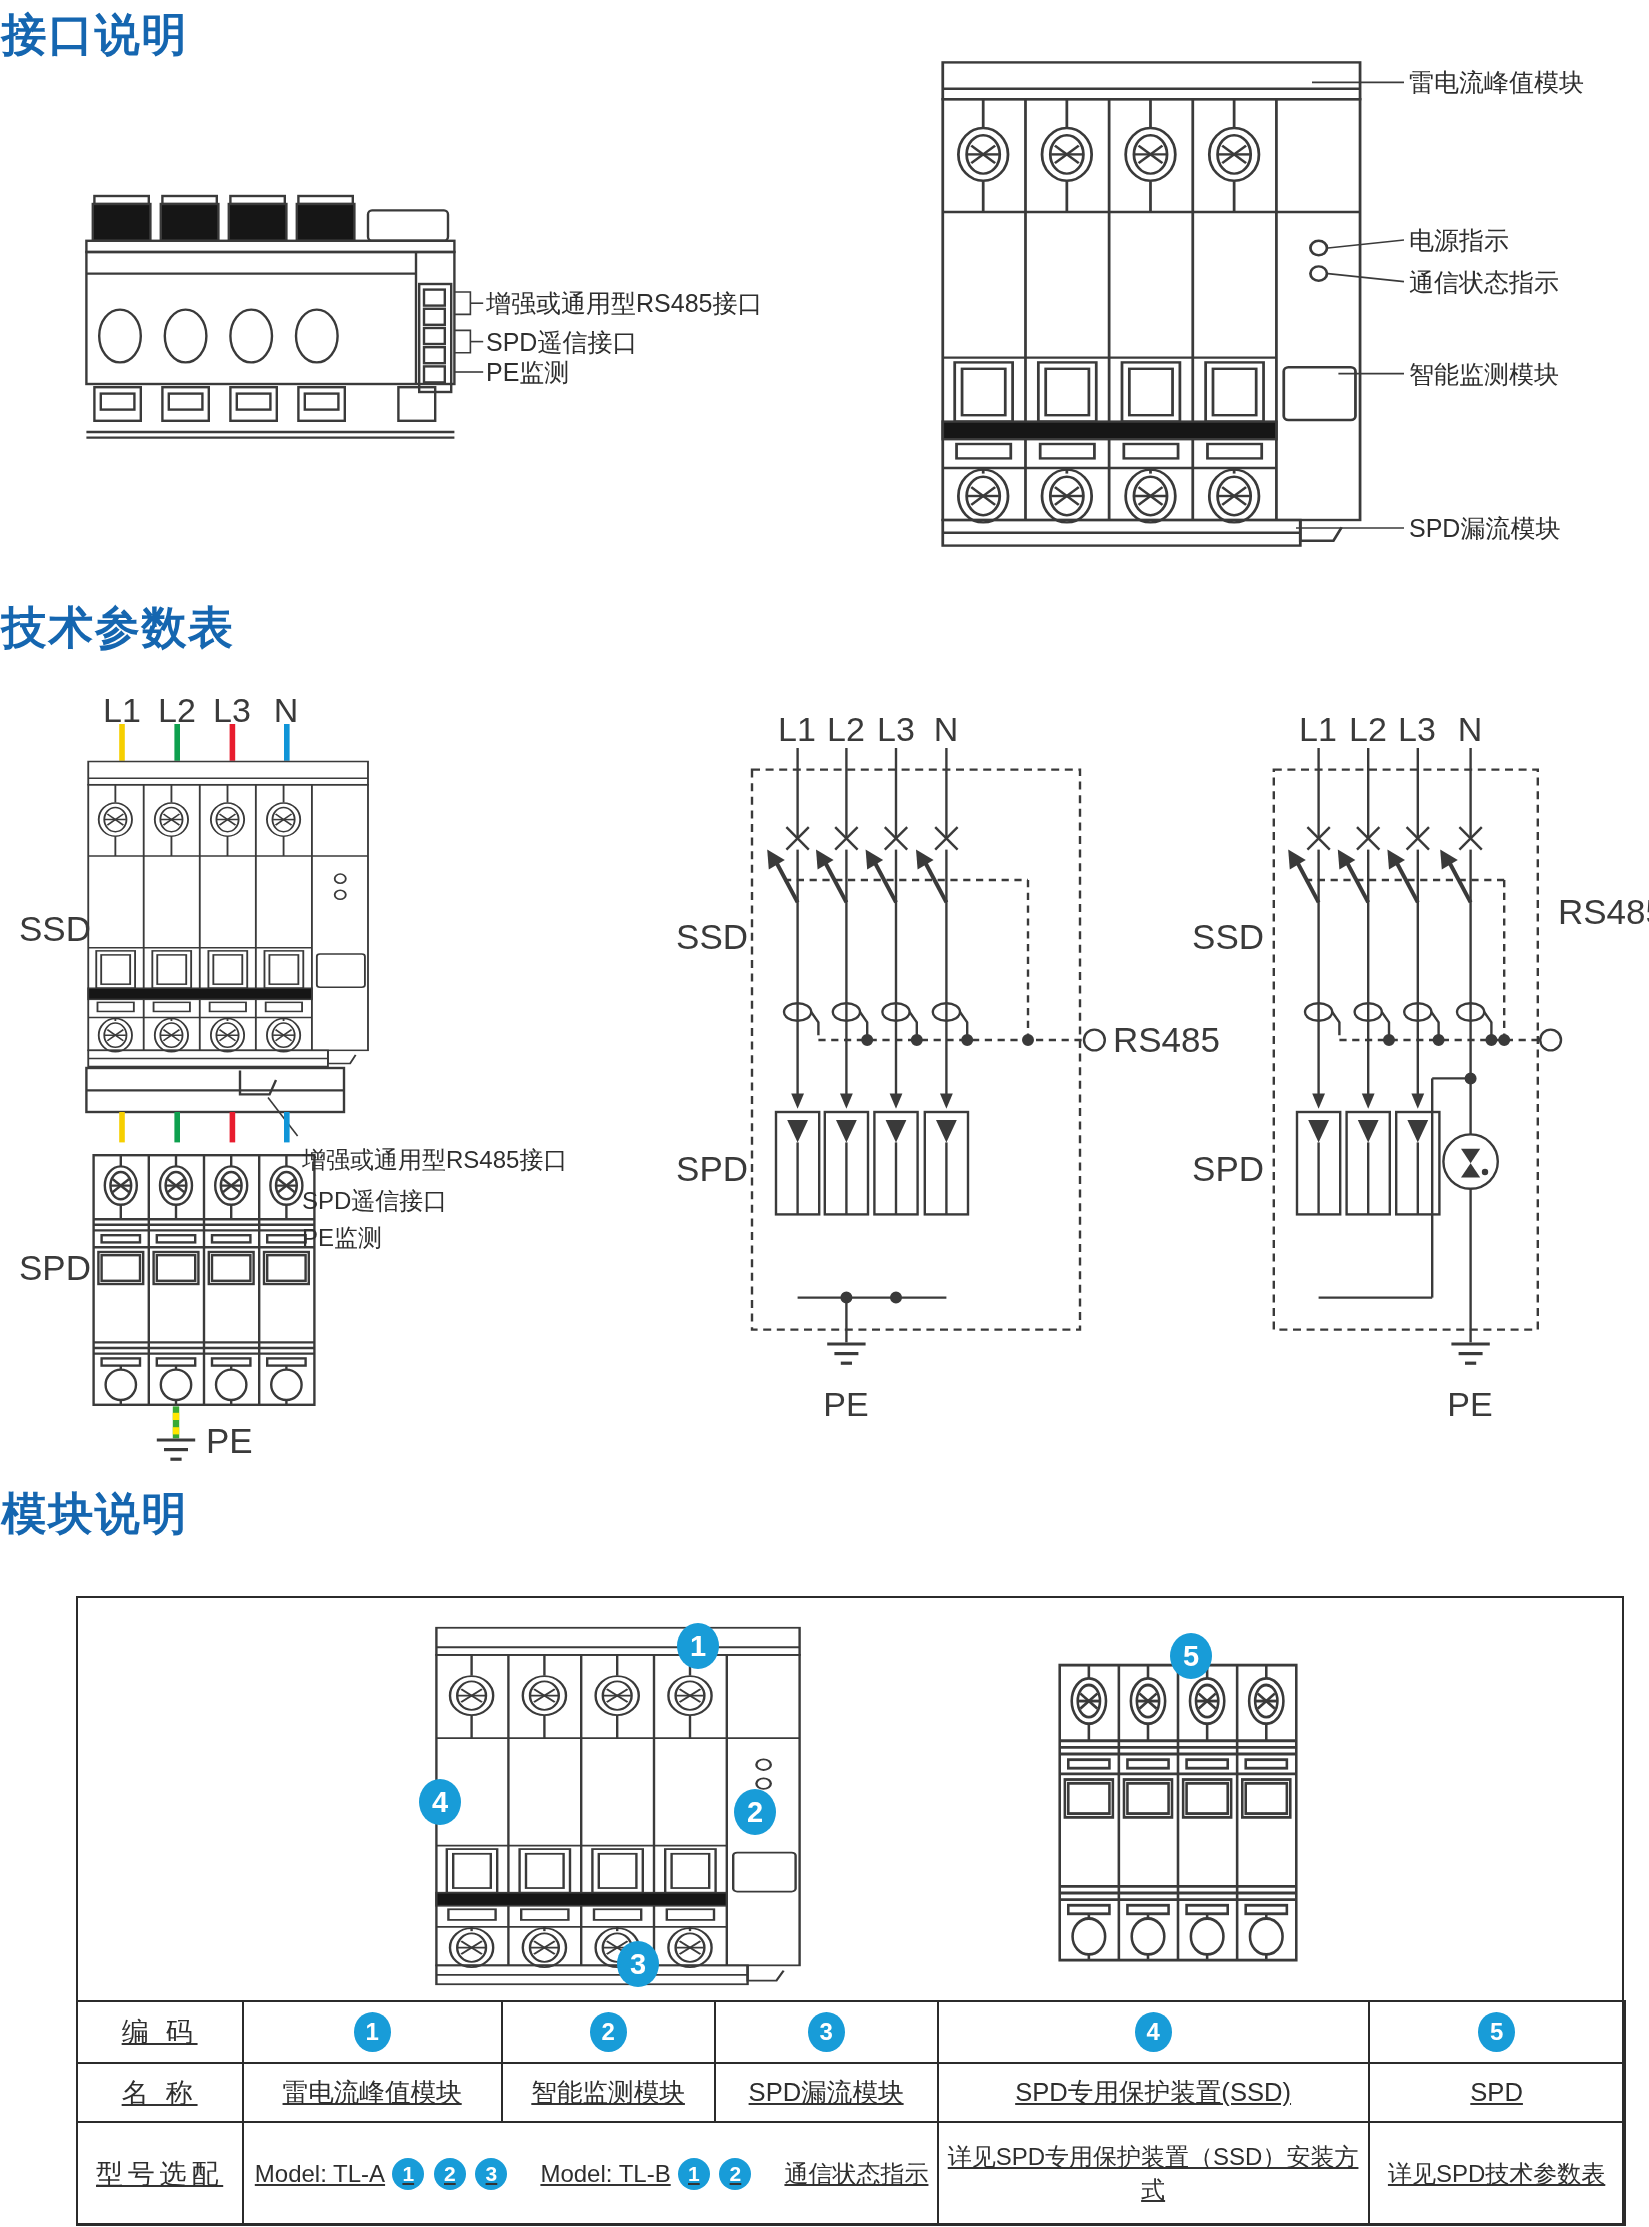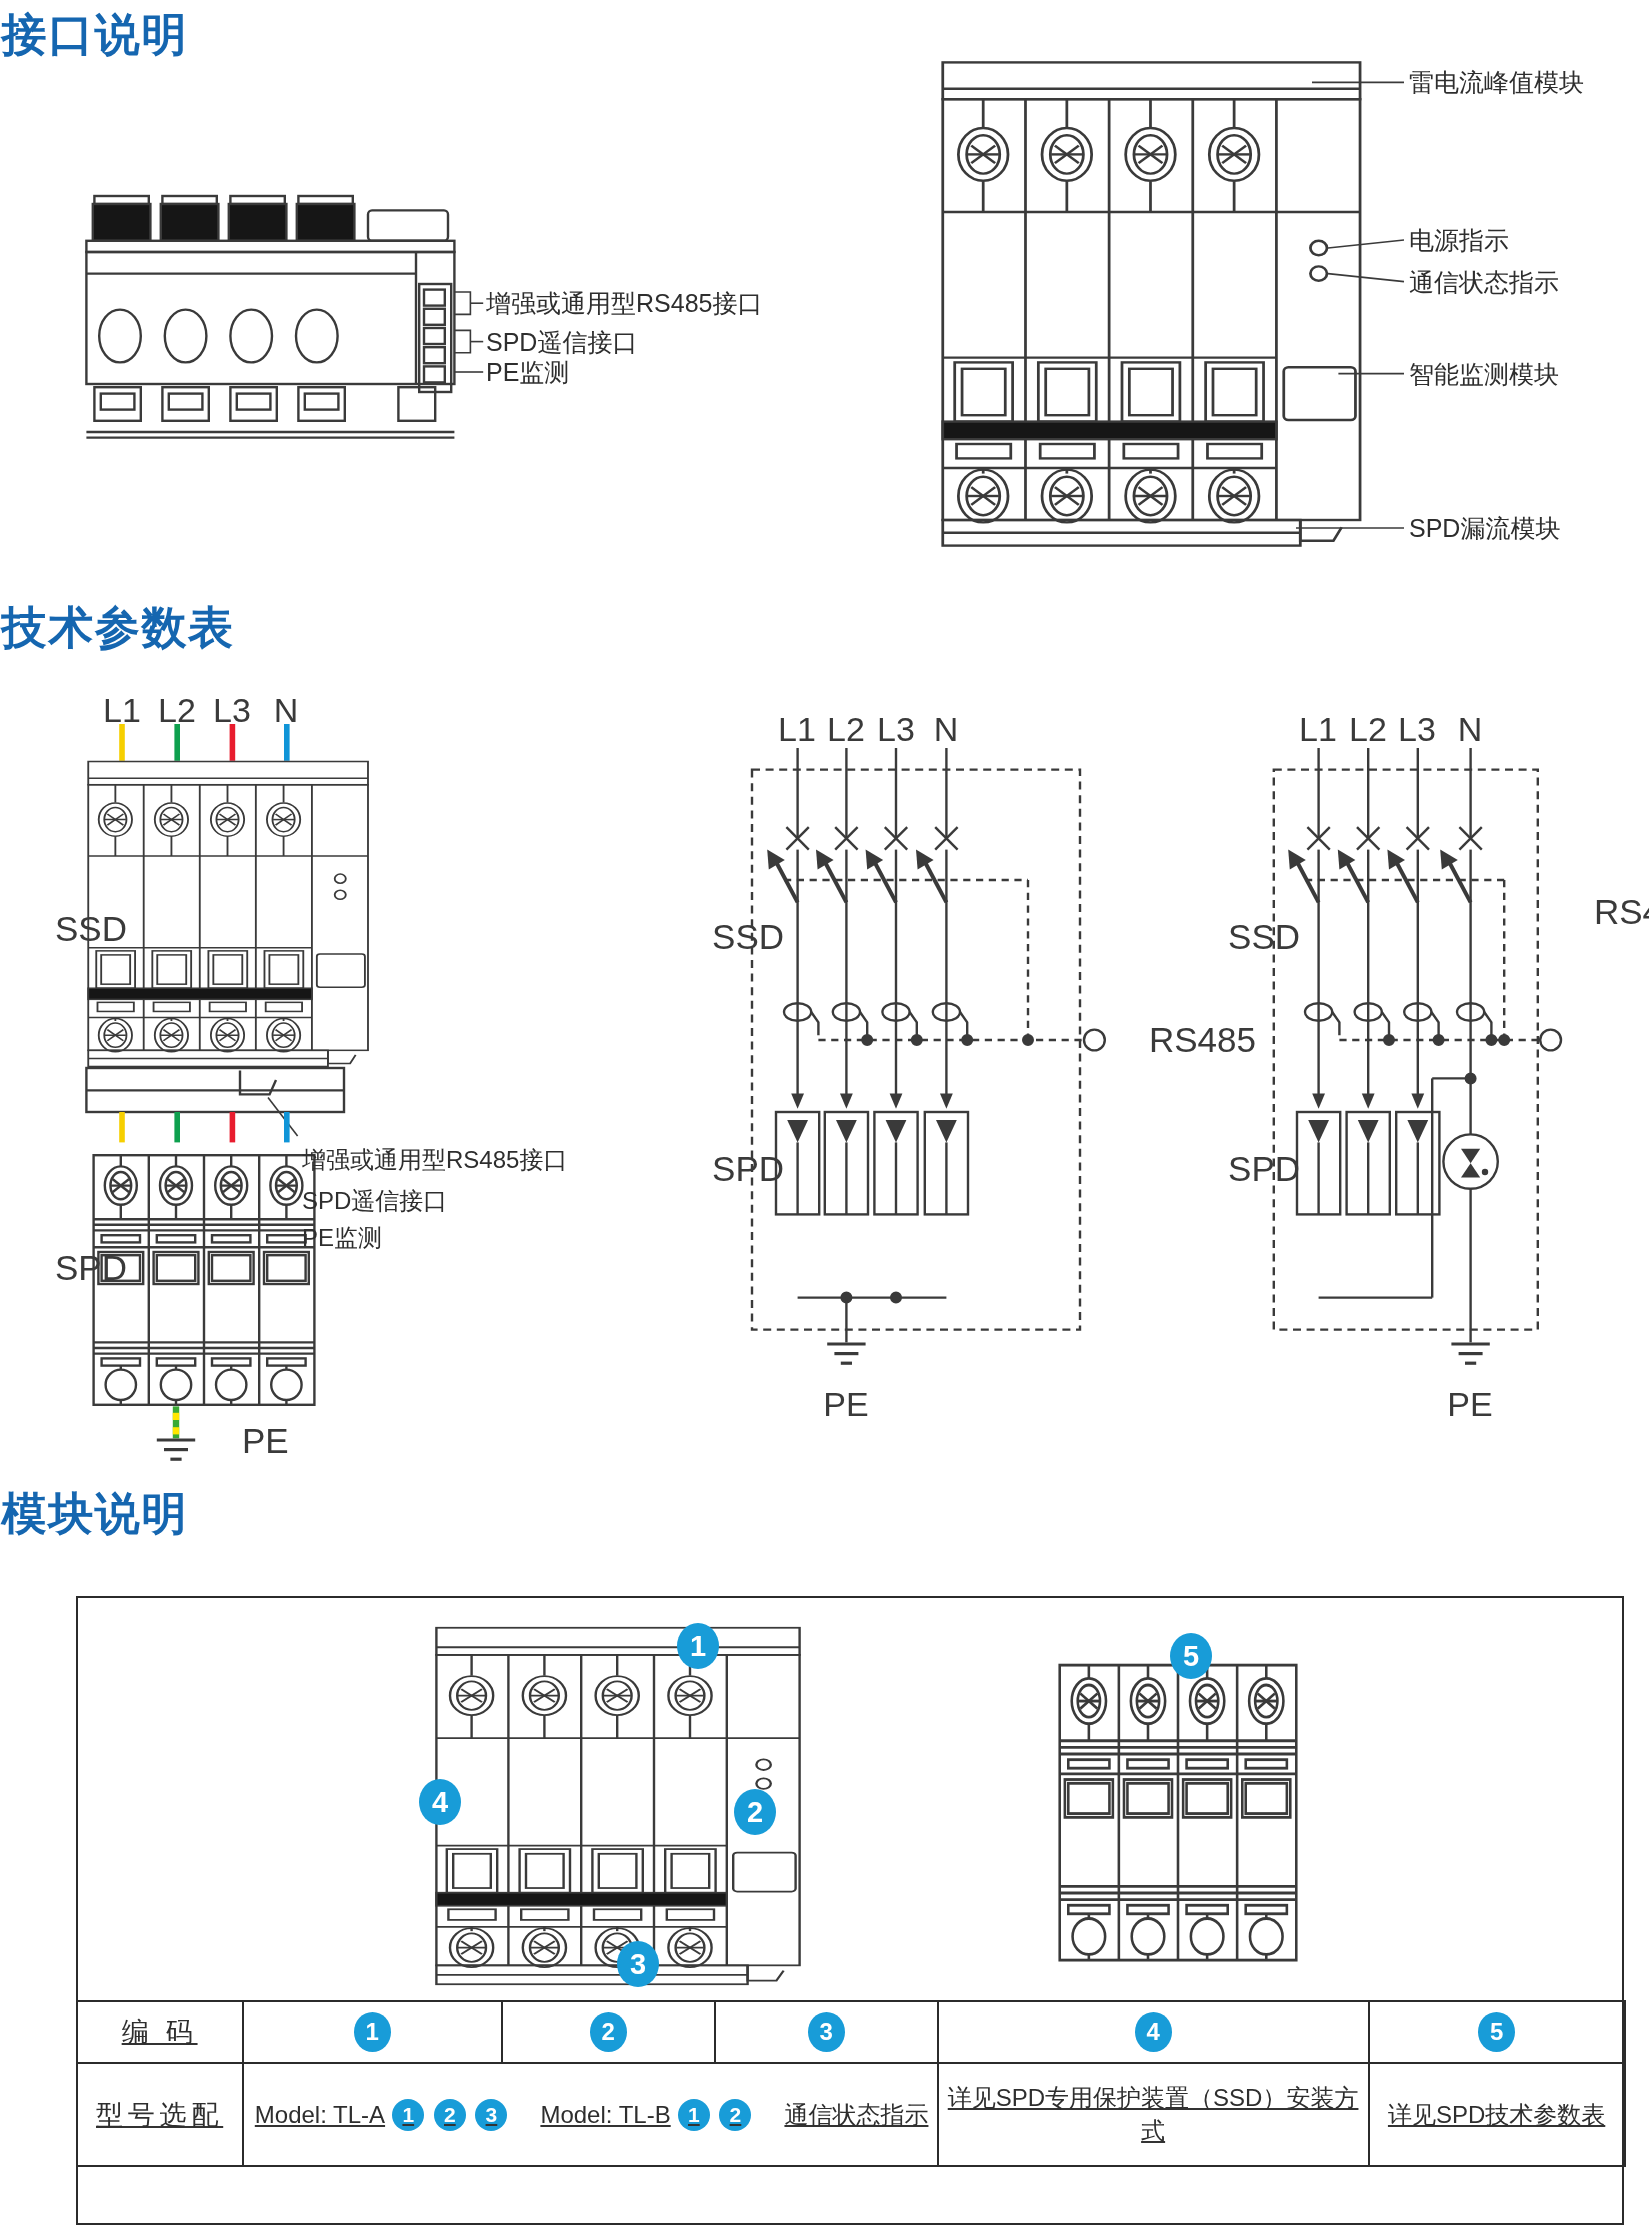--- a/index.html
+++ b/index.html
@@ -3,21 +3,21 @@
 <meta charset="utf-8">
 <style>
   html,body{margin:0;padding:0;background:#ffffff;}
   body{width:1649px;height:2227px;position:relative;overflow:hidden;
        font-family:"Liberation Sans", sans-serif;color:#333;}
   .abs{position:absolute;}
   .hd{font-size:45px;font-weight:bold;letter-spacing:1.6px;}
   .lbl{font-size:25px;color:#2e2e2e;white-space:nowrap;}
   .lbl-sm{font-size:24px;color:#2e2e2e;white-space:nowrap;}
   .phase{font-size:34px;color:#3a3a3a;font-weight:500;transform:translate(-50%,-50%);}
-  .bigtxt{font-size:35px;color:#3a3a3a;transform:translateY(-50%);margin-left:36px;}
+  .bigtxt{font-size:35px;color:#3a3a3a;transform:translateY(-50%);}
   .vcenter{transform:translateY(-50%);}
   .rt{text-align:right;}
   svg{position:absolute;overflow:visible;}
   .ink{stroke:#3a3a3a;fill:none;stroke-width:3;}
   
   .modbox{border:2.4px solid #2b2b2b;box-sizing:border-box;}
   table.spec{border-collapse:collapse;table-layout:fixed;width:100%;}
   table.spec td, table.spec th{border:2.4px solid #2b2b2b;font-weight:normal;
       text-align:center;vertical-align:middle;padding:0;}
   .rowhdr{font-size:27px;letter-spacing:4.8px;color:#2e2e2e;}
@@ -421,20 +421,28 @@
     </colgroup>
     <tbody>
         <tr style="height:62px">
       <th class="rowhdr">编 码</th>
       <td><span class="badge badge-tbl" style="background-color: rgb(24, 156, 216);">1</span></td>
       <td><span class="badge badge-tbl" style="background-color: rgb(24, 156, 216);">2</span></td>
       <td><span class="badge badge-tbl" style="background-color: rgb(24, 156, 216);">3</span></td>
       <td><span class="badge badge-tbl" style="background-color: rgb(24, 156, 216);">4</span></td>
       <td><span class="badge badge-tbl" style="background-color: rgb(24, 156, 216);">5</span></td>
     </tr>
+    <tr style="height:59px">
+      <th class="rowhdr">名 称</th>
+      <td class="namecell">雷电流峰值模块</td>
+      <td class="namecell">智能监测模块</td>
+      <td class="namecell">SPD漏流模块</td>
+      <td class="namecell">SPD专用保护装置(SSD)</td>
+      <td class="namecell">SPD</td>
+    </tr>
     <tr style="height:103px">
       <th class="rowhdr">型号选配</th>
       <td colspan="3" class="modelcell">
         <div class="mcellflex">
           <span>Model: TL-A</span>
           <span class="badge badge-inl" style="background-color: rgb(24, 156, 216);">1</span>
           <span class="badge badge-inl" style="background-color: rgb(24, 156, 216);">2</span>
           <span class="badge badge-inl" style="background-color: rgb(24, 156, 216);">3</span>
           <span class="mgap"></span>
           <span>Model: TL-B</span>

